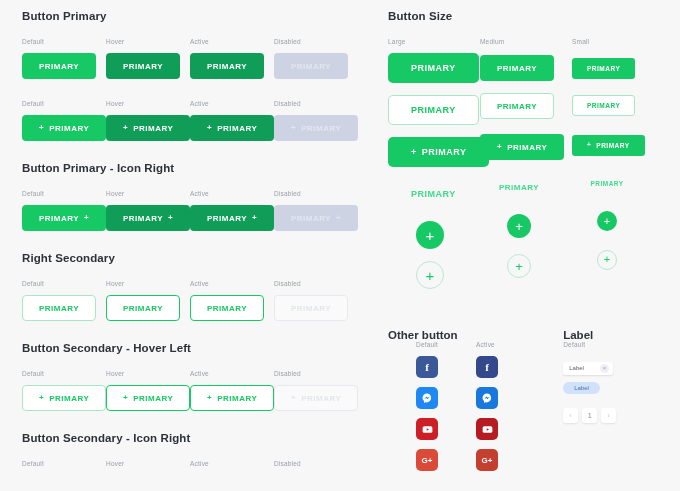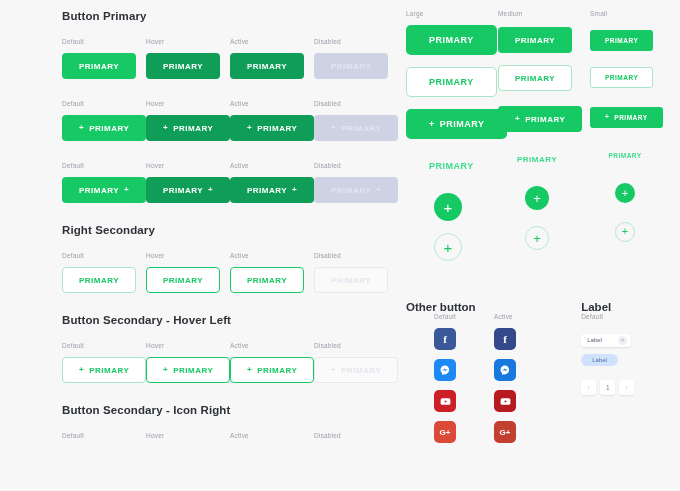--- a/index.html
+++ b/index.html
@@ -2,21 +2,21 @@
 <html><head>
 <meta charset="utf-8">
 <style>
   * { box-sizing: border-box; margin: 0; padding: 0; }
   html, body {
     width: 680px; height: 491px;
     background: #f7f7f8;
     font-family: "Liberation Sans", sans-serif;
     overflow: hidden;
   }
-  .page { position: relative; width: 680px; height: 491px; display: flex; padding-left: 40px; }
+  .page { position: relative; width: 680px; height: 491px; display: flex; }
   .col-left  { width: 380px; padding: 10px 0 0 22px; }
   .col-right { width: 300px; padding: 10px 0 0 8px; position: relative; }
 
   .sec-title {
     font-size: 11.5px; font-weight: bold; color: #2e3238;
     letter-spacing: .1px; margin-bottom: 16px;
   }
   .state-label {
     font-size: 6.5px; color: #9aa0a8; letter-spacing: .2px;
     margin-bottom: 7px; height: 8px;
@@ -181,20 +181,21 @@
           <div class="state-label">Disabled</div>
           <button class="btn sz-md fill-disabled" disabled="">
             <span class="ico left">+</span>
             <span>PRIMARY</span>
           </button>
         </div>
       </div>
     </div>
 
     <div class="grp">
+      <div class="sec-title">Button Primary - Icon Right</div>
       <div class="states">
         <div class="st-col">
           <div class="state-label">Default</div>
           <button class="btn sz-md fill-default">
             <span>PRIMARY</span>
             <span class="ico right">+</span>
           </button>
         </div>
         <div class="st-col">
           <div class="state-label">Hover</div>
@@ -304,20 +305,21 @@
 
         </div>
       </div>
     </div>
 
   </div>
 
   <div class="col-right">
 
     <div>
+      <div class="sec-title">Button Size</div>
       <div class="size-cols">
 
         <div class="size-col">
           <div class="state-label">Large</div>
           <div class="size-stack">
             <div><button class="btn sz-lg fill-default">
               <span>PRIMARY</span>
                 </button></div>
             <div><button class="btn sz-lg out-default">
               <span>PRIMARY</span>

